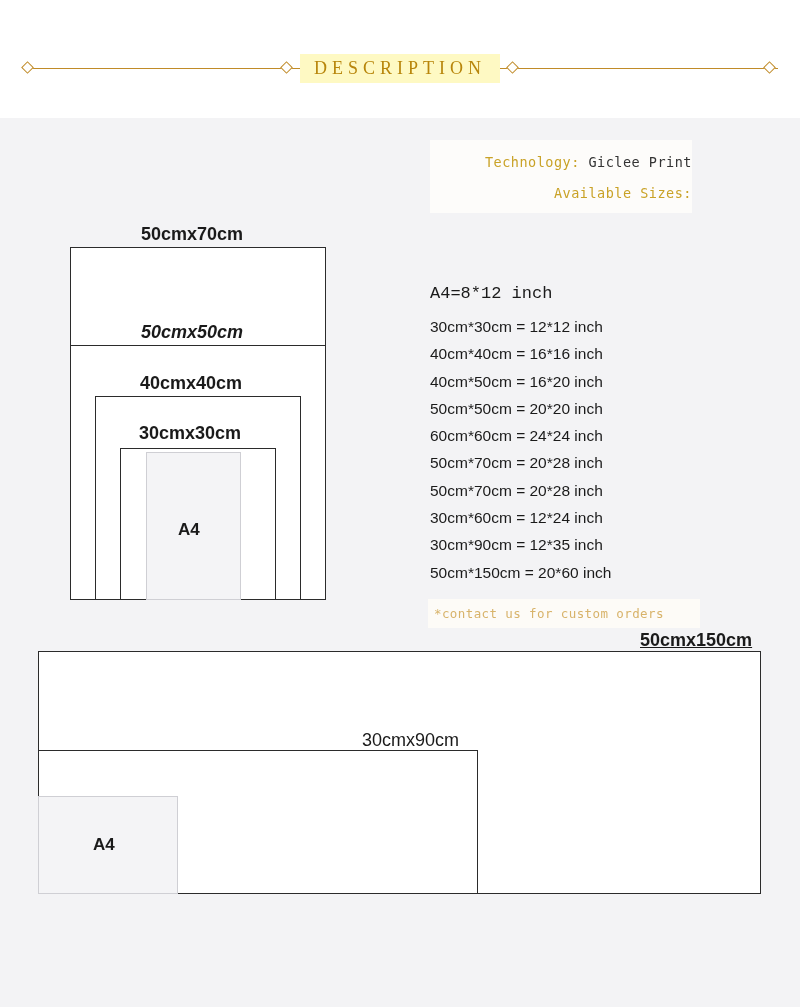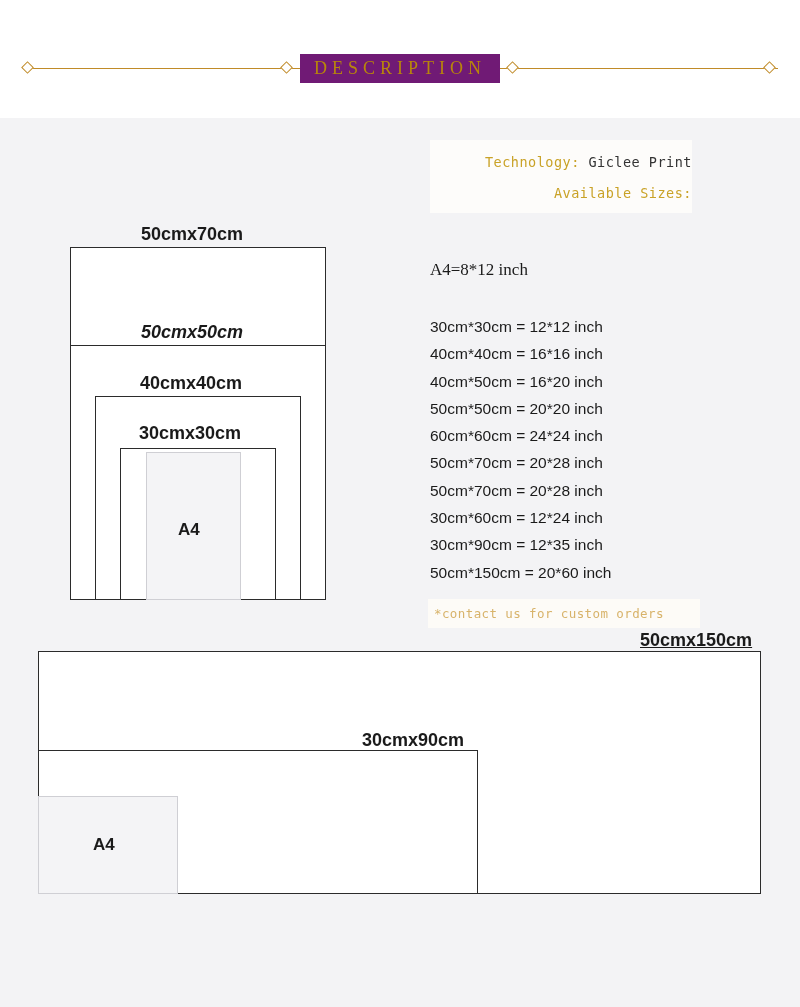--- a/index.html
+++ b/index.html
@@ -48,21 +48,21 @@
   .header-title {
     position: absolute;
     top: 54px;
     left: 300px;
     width: 200px;
     text-align: center;
     font-family: "Liberation Serif", serif;
     font-size: 18px;
     letter-spacing: 5px;
     color: #b8860b;
-    background: #701a75;
+    background: #fef9c3;
     padding: 4px 0;
     font-weight: 500;
   }
 
   
   .spec-box {
     position: absolute;
     left: 430px;
     top: 140px;
     width: 262px;
@@ -79,24 +79,24 @@
     margin-bottom: 15px;
     white-space: nowrap;
   }
   .spec-line:last-child { margin-bottom: 0; }
   .spec-label { color: #c9a227; }
   .spec-value { color: #333333; }
 
   .a4-note {
     position: absolute;
     left: 430px;
-    top: 260px;
+    top: 284px;
     font-size: 17px;
     color: #1a1a1a;
-    font-family: Liberation Serif, serif;
+    font-family: Liberation Mono, monospace;
   }
 
   .size-list {
     position: absolute;
     left: 430px;
     top: 313px;
     width: 300px;
   }
   .size-row {
     font-size: 15.5px;
@@ -157,21 +157,21 @@
   #l-a4    { left: 178px; top: 520px; font-size: 17px; font-weight: 600; }
 
   
   .diagram-bottom { position: absolute; left: 0; top: 0; width: 800px; height: 1007px; }
 
   #r-50x150 { left: 38px; top: 651px; width: 723px; height: 243px; }
   #r-30x90  { left: 38px; top: 750px; width: 440px; height: 144px; }
   #r-a4-2   { left: 38px; top: 796px; width: 140px; height: 98px; background:#f4f4f6; border:1px solid #cfcfd4; }
 
   #l-50x150 { left: 640px; top: 630px; font-size: 18px; font-weight: 600; text-decoration: underline; }
-  #l-30x90  { left: 362px; top: 730px; font-size: 18px; font-weight: 700; }
+  #l-30x90  { left: 362px; top: 730px; font-size: 18px; font-weight: 400; }
   #l-a4-2   { left: 93px; top: 835px; font-size: 17px; font-weight: 600; }
 </style>
 </head>
 <body>
 
 <div class="header">
   <div class="header-rule"></div>
   <div class="diamond d-left"></div>
   <div class="diamond d-inner-left"></div>
   <div class="diamond d-inner-right"></div>

